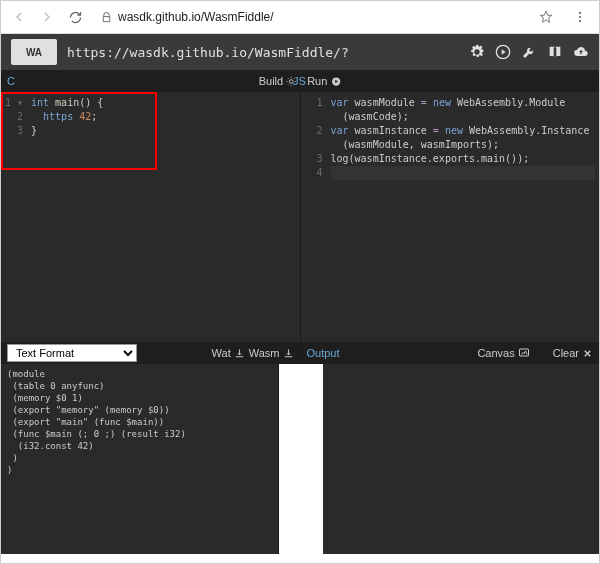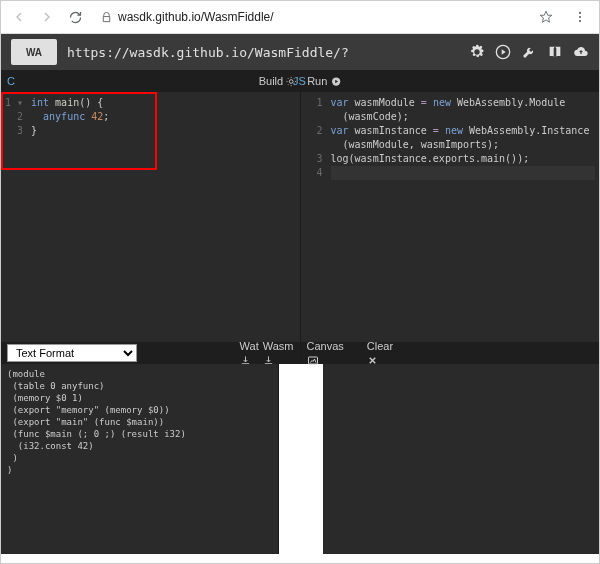--- a/index.html
+++ b/index.html
@@ -168,21 +168,21 @@
 }
 .select-box {
   background: #fff;
   color: #000;
   font-size: 11px;
   border: 1px solid #999;
   padding: 1px 4px;
   width: 130px;
 }
 .mid-left-spacer { flex: 1; }
-.mid-btn { display: flex; align-items: flex-start; gap: 3px; color: #ccc; flex-direction: column; }
+.mid-btn { display: flex; align-items: flex-end; gap: 3px; color: #ccc; }
 .mid-divider { width: 1px; background: #1a1a1a; align-self: stretch; }
 .mid-right {
   flex: 1;
   display: flex;
   align-items: center;
   padding: 0 6px;
 }
 .output-label { color: #6aa7d4; flex: 1; }
 .mid-right-btns { display: flex; gap: 23px; }
 
@@ -302,21 +302,21 @@
 <div class="editor-row">
   <div class="editor-pane left">
     <div class="red-box"></div>
     <div class="gutter" id="c-gutter">
         <div class="ln">1 ▾</div>
         <div class="ln">2</div>
         <div class="ln">3</div>
       </div>
     <div class="code" id="c-code">
         <div class="line"><span class="kw">int</span> <span class="fn">main</span>() {</div>
-        <div class="line">  <span class="kw">anyfunc</span> <span class="num">42</span>;</div>
+        <div class="line">  <span class="kw">https</span> <span class="num">42</span>;</div>
         <div class="line">}</div>
       </div>
   </div>
   <div class="editor-pane">
     <div class="gutter" id="js-gutter">
         <div class="ln">1</div>
         <div class="ln"> </div>
         <div class="ln">2</div>
         <div class="ln"> </div>
         <div class="ln">3</div>
@@ -340,20 +340,21 @@
     </div>
     <div class="mid-btn">
       <span>Wasm</span>
       <svg width="11" height="11" viewBox="0 0 24 24">
           <path d="M12 3v12m0 0l-4-4m4 4l4-4M4 19h16" stroke="currentColor" stroke-width="2" fill="none"></path>
         </svg>
     </div>
   </div>
   <div class="mid-divider"></div>
   <div class="mid-right">
+    <span class="output-label">Output</span>
     <div class="mid-right-btns">
       <div class="mid-btn">
         <span>Canvas</span>
         <svg width="12" height="12" viewBox="0 0 24 24">
             <rect x="3" y="4" width="18" height="14" rx="1" fill="none" stroke="currentColor" stroke-width="2"></rect>
             <path d="M7 15l3-4 2 2 3-5 3 7" stroke="currentColor" stroke-width="2" fill="none"></path>
           </svg>
       </div>
       <div class="mid-btn">
         <span>Clear</span>

